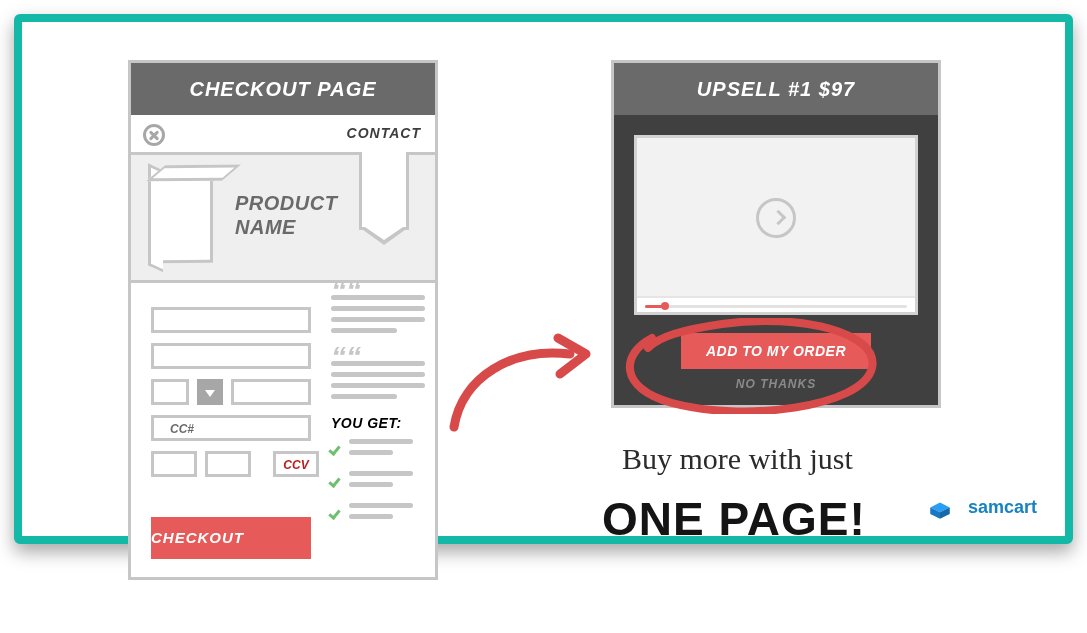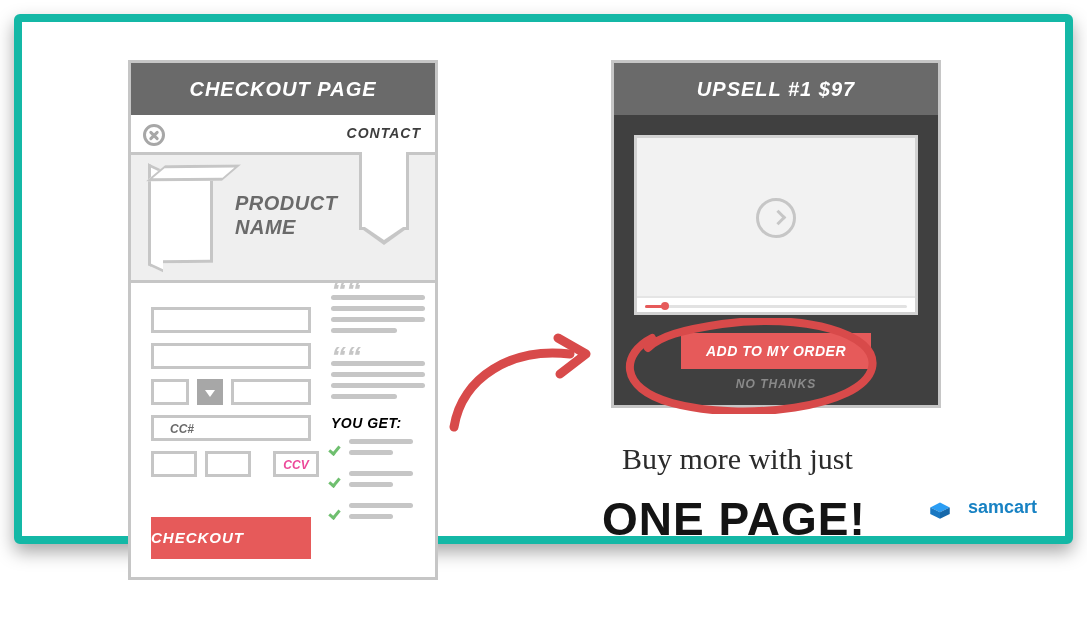--- a/index.html
+++ b/index.html
@@ -162,21 +162,21 @@
   .row3 .fB { width: 26px; position: relative; background:#a7a7a7; border-color:#a7a7a7; }
   .row3 .fB::after {
     content:""; position:absolute; left:5px; top:8px;
     width:0;height:0;border-left:5px solid transparent;border-right:5px solid transparent;border-top:7px solid #fff;
   }
   .row3 .fC { width: 80px; }
   .row4 .fld { width: 160px; }
   .row4 .ph { color:#6a6a6a; font-weight:800; font-size:12px; padding-left:16px; line-height:22px; font-style: italic; }
   .row5 .fld { width: 46px; height: 26px; }
   .row5 .gap { width: 6px; }
-  .row5 .ccv { width: 46px; color:#ec4899; font-weight:800; font-size:12px; text-align:center; line-height:22px; font-style: italic;}
+  .row5 .ccv { width: 46px; color:#b91c1c; font-weight:800; font-size:12px; text-align:center; line-height:22px; font-style: italic;}
 
   .checkout-btn {
     position: absolute;
     left: 20px; bottom: 18px;
     width: 160px; height: 42px;
     background: #e65a5a;
     color: #fff;
     font-weight: 800;
     letter-spacing: 1px;
     font-size: 15px;

